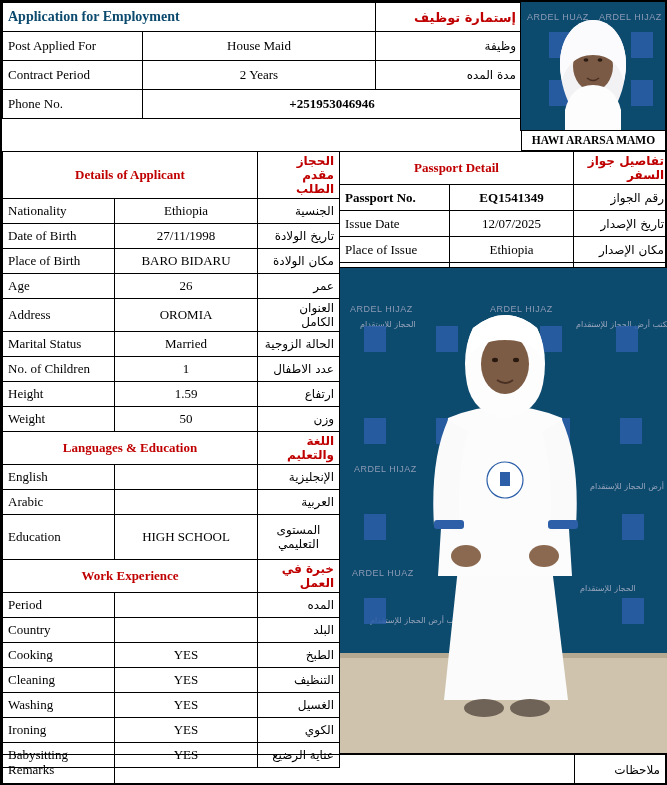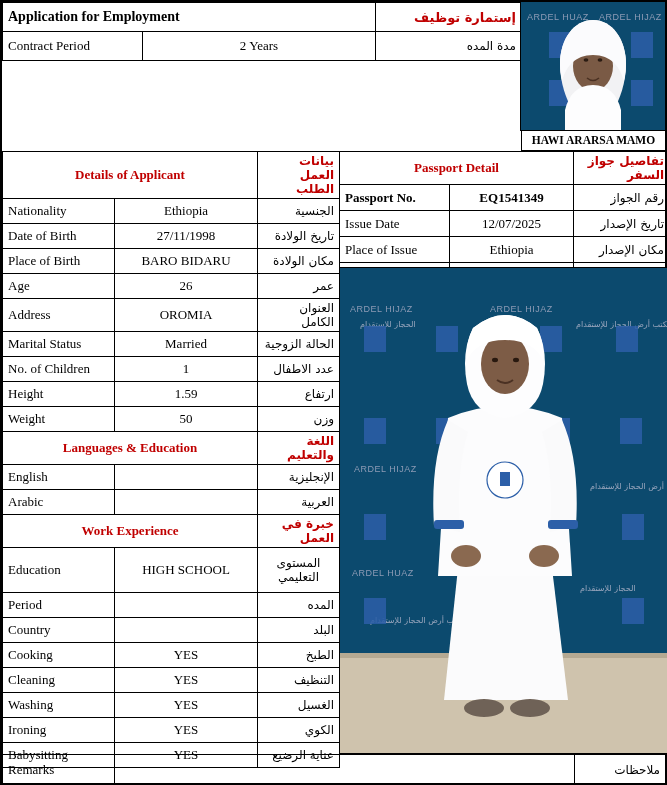--- a/index.html
+++ b/index.html
@@ -58,21 +58,21 @@
 
   
   .top-wrap {
     position: absolute;
     left: 0; top: 0;
     width: 519px;
   }
   .top-table { width: 519px; }
   .top-table td { height: 24px; }
   .title-cell {
-    color: #000000;
+    color: #0c4a6e;
     font-weight: bold;
     font-size: 14px;
   }
   .title-cell-ar {
     color: #c00000;
     font-weight: bold;
     text-align: right;
     font-family: "DejaVu Sans", sans-serif;
     font-size: 13px;
     direction: rtl;
@@ -190,23 +190,32 @@
         <col style="width:140px">
           <col style="width:233px">
           <col style="width:146px">
       </colgroup>
       <tbody>
         <tr>
           <td colspan="2" class="title-cell">Application for Employment</td>
           <td class="title-cell-ar">إستمارة توظيف</td>
         </tr>
         <tr>
+          <td>Post Applied For</td>
+          <td class="ctr">House Maid</td>
+          <td class="ar">وظيفة</td>
+        </tr>
+        <tr>
           <td>Contract Period</td>
           <td class="ctr">2 Years</td>
           <td class="ar">مدة المده</td>
+        </tr>
+        <tr>
+          <td>Phone No.</td>
+          <td class="ctr bold" colspan="2">+251953046946</td>
         </tr>
       </tbody>
     </table>
   </div>
 
   <div class="photo-head">
     <div class="backdrop">
       <div class="bk-text" style="left:6px;  top:10px;">ARDEL HUAZ</div>
       <div class="bk-text" style="left:78px; top:10px;">ARDEL HIJAZ</div>
       <div class="logo-col" style="left:28px;  top:30px;"></div>
@@ -232,21 +241,21 @@
   <div class="left-col">
     <table class="left-table">
       <colgroup>
         <col style="width:112px">
           <col style="width:143px">
           <col style="width:82px">
       </colgroup>
       <tbody>
         <tr>
           <td colspan="2" class="sechdr">Details of Applicant</td>
-          <td class="sechdr-ar">بيانات العمل الطلب</td>
+          <td class="sechdr-ar">الحجاز مقدم الطلب</td>
         </tr>
 
         <tr>
           <td>Nationality</td>
           <td class="ctr">Ethiopia</td>
           <td class="ar">الجنسية</td>
         </tr>
         <tr>
           <td>Date of Birth</td>
           <td class="ctr">27/11/1998</td>
@@ -296,28 +305,28 @@
           <td>English</td>
           <td class="ctr"></td>
           <td class="ar">الإنجليزية</td>
         </tr>
         <tr>
           <td>Arabic</td>
           <td class="ctr"></td>
           <td class="ar">العربية</td>
         </tr>
         <tr>
-          <td colspan="2" class="sechdr">Work Experience</td>
-          <td class="sechdr-ar">خبرة في العمل</td>
-        </tr>
-
-        <tr>
           <td style="height:40px">Education</td>
           <td class="ctr">HIGH SCHOOL</td>
           <td class="ar" style="text-align:center">المستوى التعليمي</td>
+        </tr>
+
+        <tr>
+          <td colspan="2" class="sechdr">Work Experience</td>
+          <td class="sechdr-ar">خبرة في العمل</td>
         </tr>
         <tr>
           <td>Period</td>
           <td class="ctr"></td>
           <td class="ar">المده</td>
         </tr>
         <tr>
           <td>Country</td>
           <td class="ctr"></td>
           <td class="ar">البلد</td>

